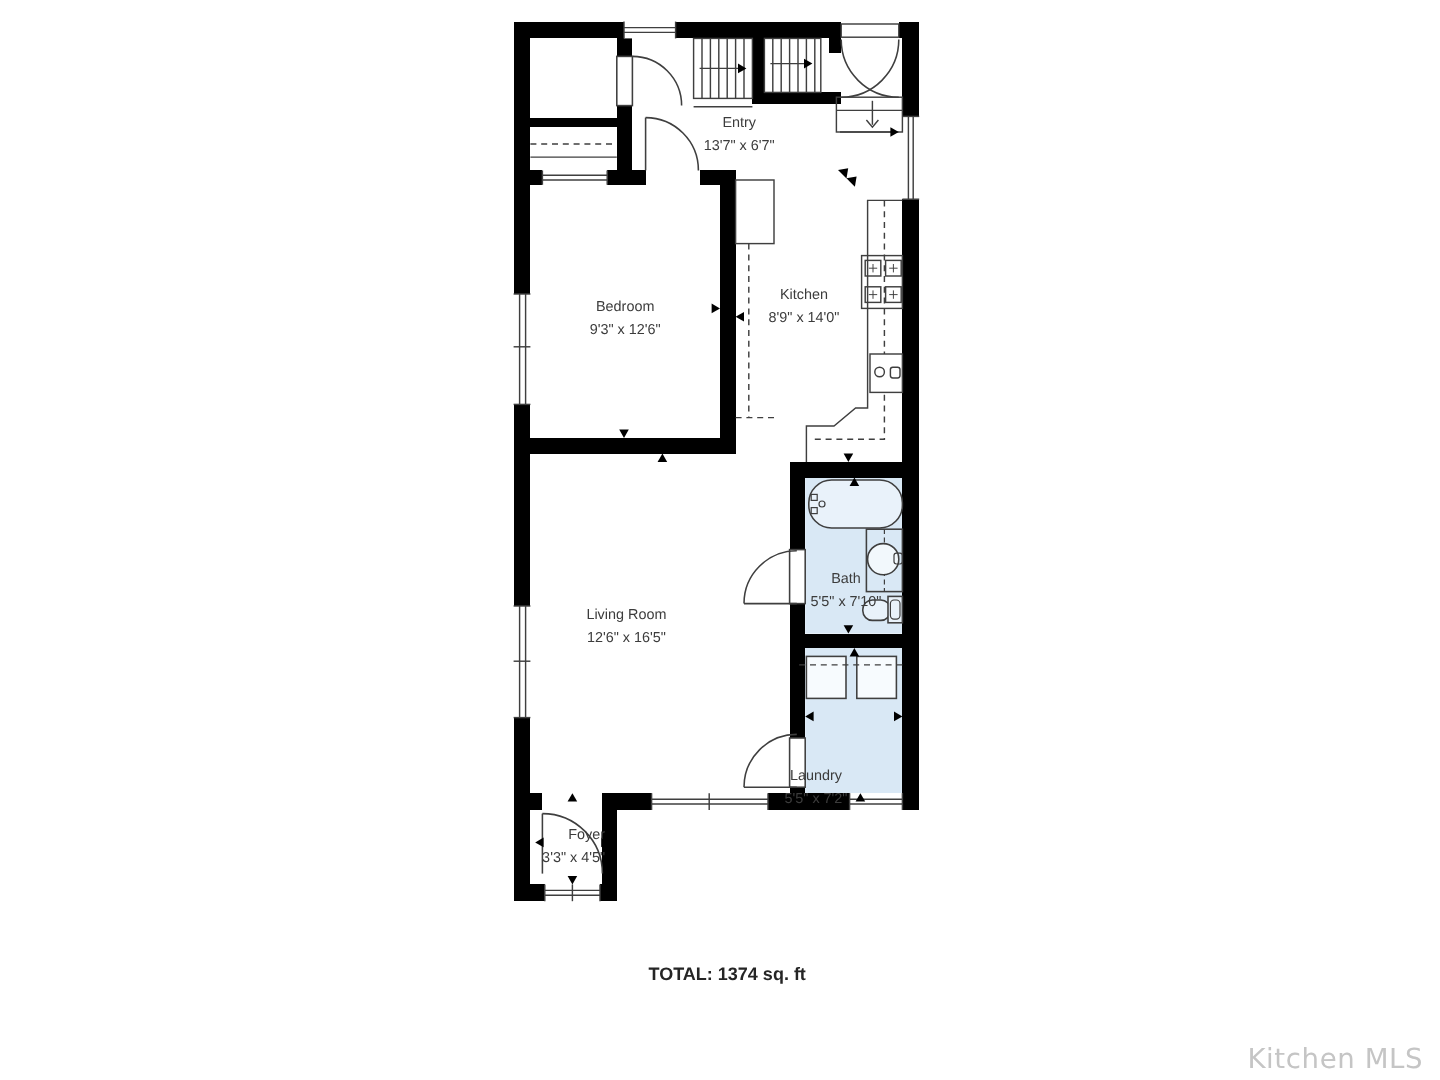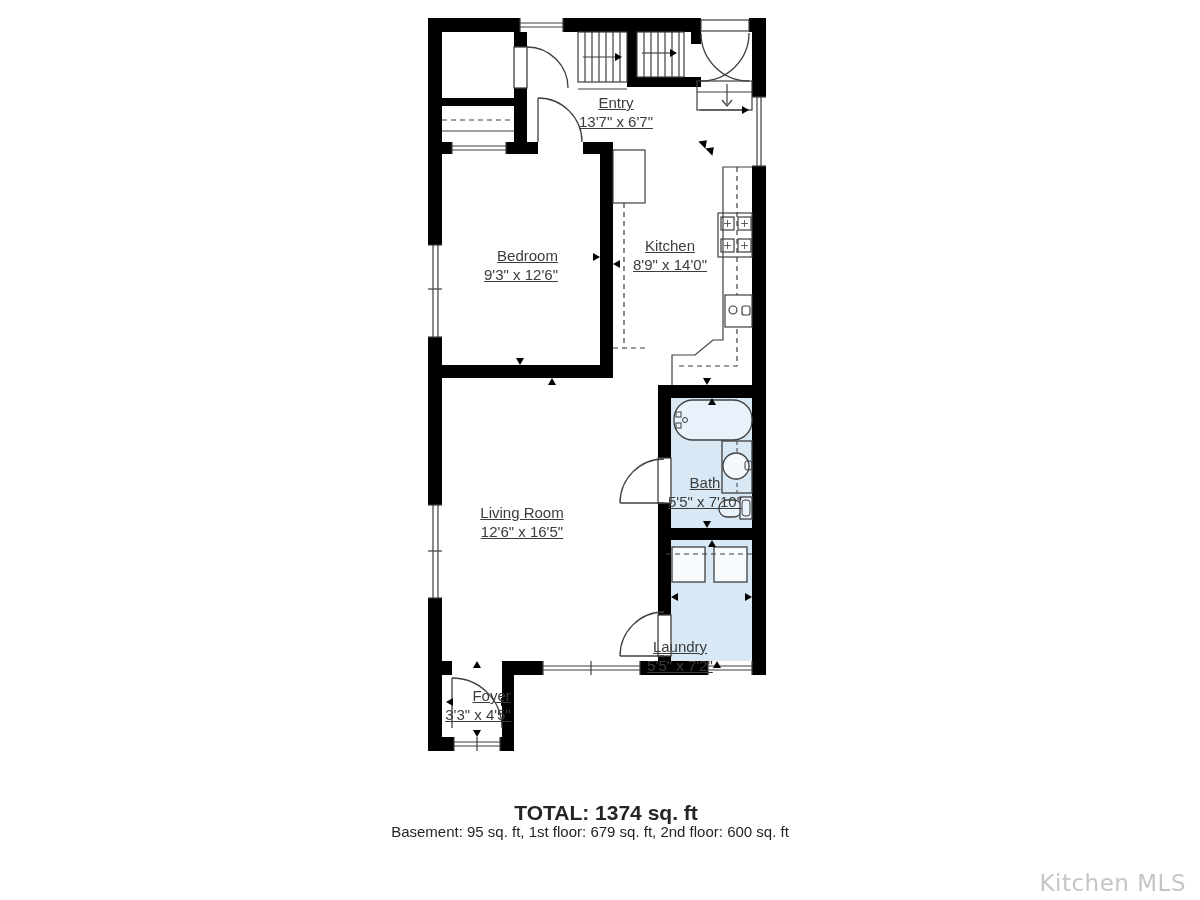--- a/index.html
+++ b/index.html
@@ -1,22 +1,22 @@
 <!DOCTYPE html>
 <html><head>
 <meta charset="utf-8">
 <style>
   html,body{margin:0;padding:0;background:#ffffff;}
   .canvas{position:relative;width:1200px;height:900px;background:#ffffff;overflow:hidden;
           font-family:"Liberation Sans",sans-serif;}
   svg{position:absolute;left:0;top:0;}
   .room-label{position:absolute;transform:translateX(-50%);text-align:center;
-              font-size:15px;line-height:19px;color:#3c3c3c;white-space:nowrap;text-decoration:underline;}
+              font-size:12px;line-height:19px;color:#3c3c3c;white-space:nowrap;}
   .footer{position:absolute;top:803px;left:0;width:1180px;text-align:center;color:#252525;}
-  .footer .total{font-size:21px;font-weight:bold;line-height:20px;padding-left:32px;}
+  .footer .total{font-size:15px;font-weight:bold;line-height:20px;padding-left:32px;}
   .footer .line{font-size:15px;line-height:17.5px;}
   .credit{margin-top:13px;font-size:8.5px;color:#8f8f8f;}
   .watermark{position:absolute;top:870px;right:14px;font-size:23px;color:#c5c5c5;
              font-family:"DejaVu Sans",sans-serif;letter-spacing:0.5px;}
 </style>
 </head>
 <body>
 
 <div class="canvas">
 
@@ -267,21 +267,21 @@
     <polygon points="613,264 620,260 620,268"></polygon>
     <polygon points="0,-4 -5,3 5,3" transform="translate(704,143) rotate(45)"></polygon>
     <polygon points="0,-4 -5,3 5,3" transform="translate(711,150) rotate(45)"></polygon>
   </g>
 </svg>
 
 <div class="room-label" style="left:616px;top:93px;">
   <div>Entry</div>
   <div>13'7" x 6'7"</div>
 </div>
-<div class="room-label" style="left:521px;top:246px;text-align:right;">
+<div class="room-label" style="left:521px;top:246px;">
   <div>Bedroom</div>
   <div>9'3" x 12'6"</div>
 </div>
 <div class="room-label" style="left:670px;top:236px;">
   <div>Kitchen</div>
   <div>8'9" x 14'0"</div>
 </div>
 <div class="room-label" style="left:705px;top:473px;">
   <div>Bath</div>
   <div>5'5" x 7'10"</div>
@@ -294,18 +294,17 @@
   <div>Laundry</div>
   <div>5'5" x 7'2"</div>
 </div>
 <div class="room-label" style="left:478px;top:686px;text-align:right;">
   <div>Foyer</div>
   <div>3'3" x 4'5"</div>
 </div>
 
 <div class="footer">
   <div class="total">TOTAL: 1374 sq. ft</div>
-  <div class="line">Basement: 95 sq. ft, 1st floor: 679 sq. ft, 2nd floor: 600 sq. ft</div>
 </div>
 
 <div class="watermark">Kitchen MLS</div>
 
 </div>
 
 </body></html>

